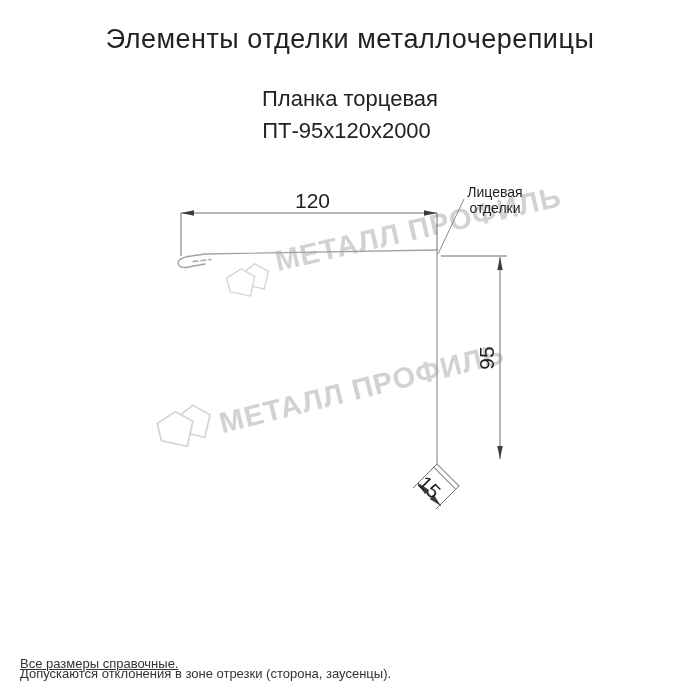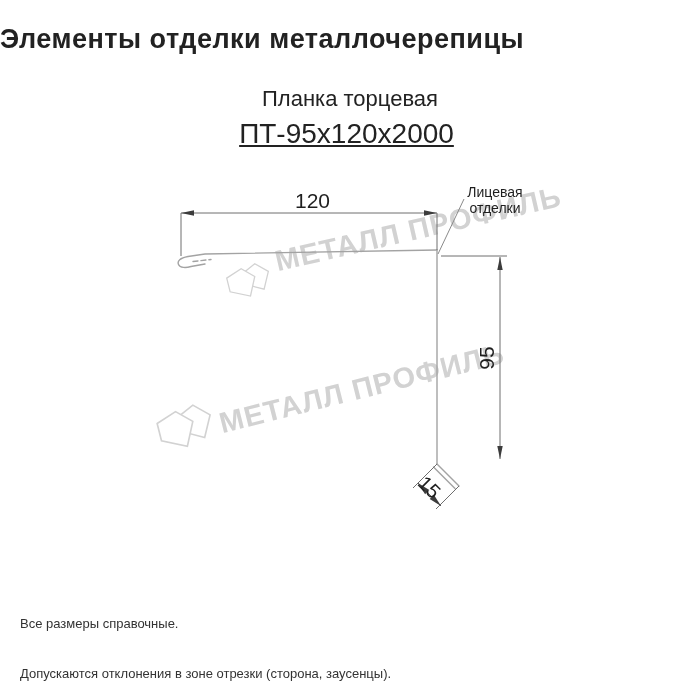--- a/index.html
+++ b/index.html
@@ -4,49 +4,49 @@
 <style>
   html,body{margin:0;padding:0;}
   body{
     width:700px;height:700px;position:relative;overflow:hidden;
     background:#ffffff;
     font-family:"Liberation Sans","DejaVu Sans",sans-serif;
     color:#1f1f1f;
   }
   .abs{position:absolute;}
   .page-title{
-    top:24px;left:0;width:700px;
-    font-size:27px;letter-spacing:0.5px;color:#222;font-weight:bold;
+    top:24px;left:0;width:700px;text-align:center;
+    font-size:27px;letter-spacing:0.5px;color:#222;
   }
   .subtitle{
     top:86px;left:0;width:700px;text-align:center;
     font-size:22px;color:#222;
   }
   .product-code{
     top:118px;left:0;width:693px;text-align:center;
-    font-size:28px;color:#222;text-decoration:underline;
+    font-size:22px;color:#222;
   }
   .watermark{
     white-space:nowrap;
     font-size:29px;font-weight:bold;letter-spacing:1px;
     color:#d2d2d2;transform-origin:0 0;
   }
   .wm1{left:272px;top:246px;transform:rotate(-13deg);}
   .wm2{left:216px;top:408px;transform:rotate(-14deg);}
   .art{left:0;top:0;}
   .dim-label{font-size:21px;color:#1f1f1f;text-align:center;}
   .dim-120{left:286px;top:189px;width:44px;text-align:right;}
   .dim-95{left:472px;top:346px;width:30px;transform:rotate(-90deg);}
   .dim-15{left:414px;top:476px;width:30px;font-size:20px;transform:rotate(45deg);}
   .face-label{
     left:459px;top:184px;width:72px;
     font-size:14px;line-height:16px;text-align:center;color:#1f1f1f;
   }
   .footnote{left:20px;font-size:13px;color:#333;}
-  .fn1{top:616px;}
+  .fn1{top:656px;text-decoration:underline;}
   .fn2{top:666px;}
 </style>
 </head>
 <body>
 
 <div class="abs watermark wm1">МЕТАЛЛ ПРОФИЛЬ</div>
 <div class="abs watermark wm2">МЕТАЛЛ ПРОФИЛЬ</div>
 
 <svg class="abs art" width="700" height="700" viewBox="0 0 700 700">
 

